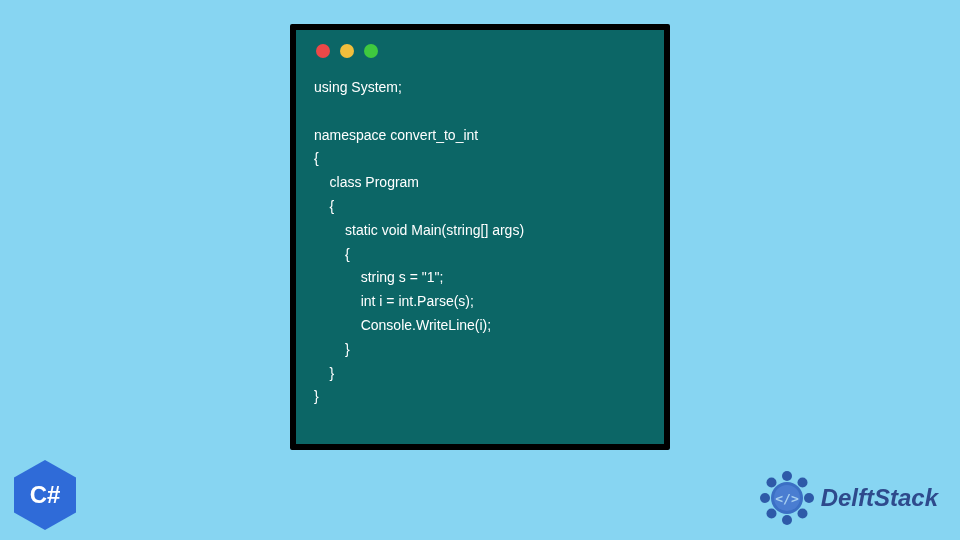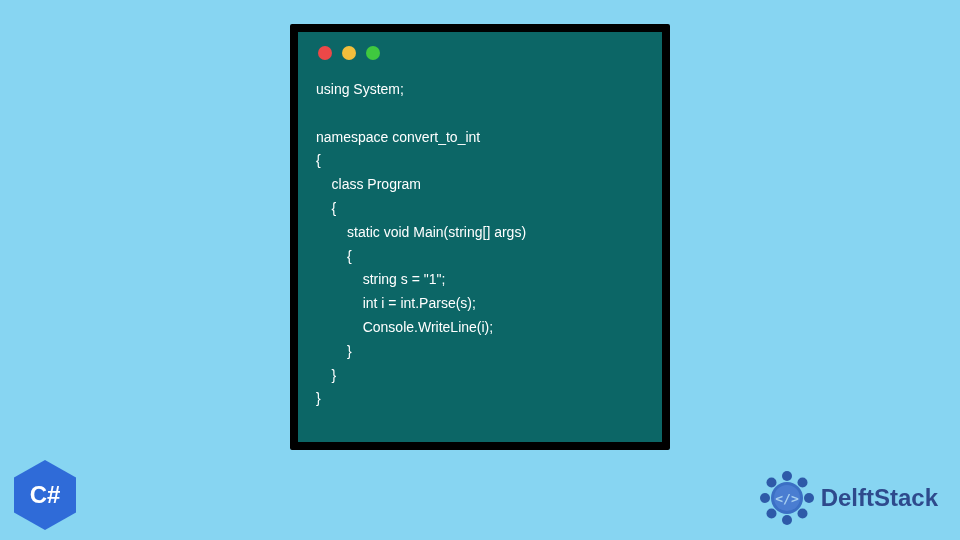--- a/index.html
+++ b/index.html
@@ -11,21 +11,21 @@
       font-family: Arial, sans-serif;
       overflow: hidden;
     }
     .code-window {
       position: absolute;
       left: 290px;
       top: 24px;
       width: 380px;
       height: 426px;
       background: #0c6666;
-      border: 8px solid #000000;
+      border: 6px solid #000000;
       border-radius: 2px;
       padding: 14px 18px 18px 18px;
     }
     .traffic-lights {
       display: flex;
       gap: 10px;
       margin-bottom: 18px;
       margin-left: 2px;
     }
     .dot {
@@ -74,20 +74,21 @@
       gap: 6px;
     }
     .delft-emblem {
       width: 56px;
       height: 56px;
     }
     .delft-text {
       font-family: Arial, sans-serif;
       font-size: 24px;
       color: #2e4a8c;
+      font-style: italic;
       font-weight: 600;
     }
   </style>
 </head>
 <body>
 
 <div class="code-window">
   <div class="traffic-lights">
     <div class="dot red"></div>
     <div class="dot yellow"></div>

